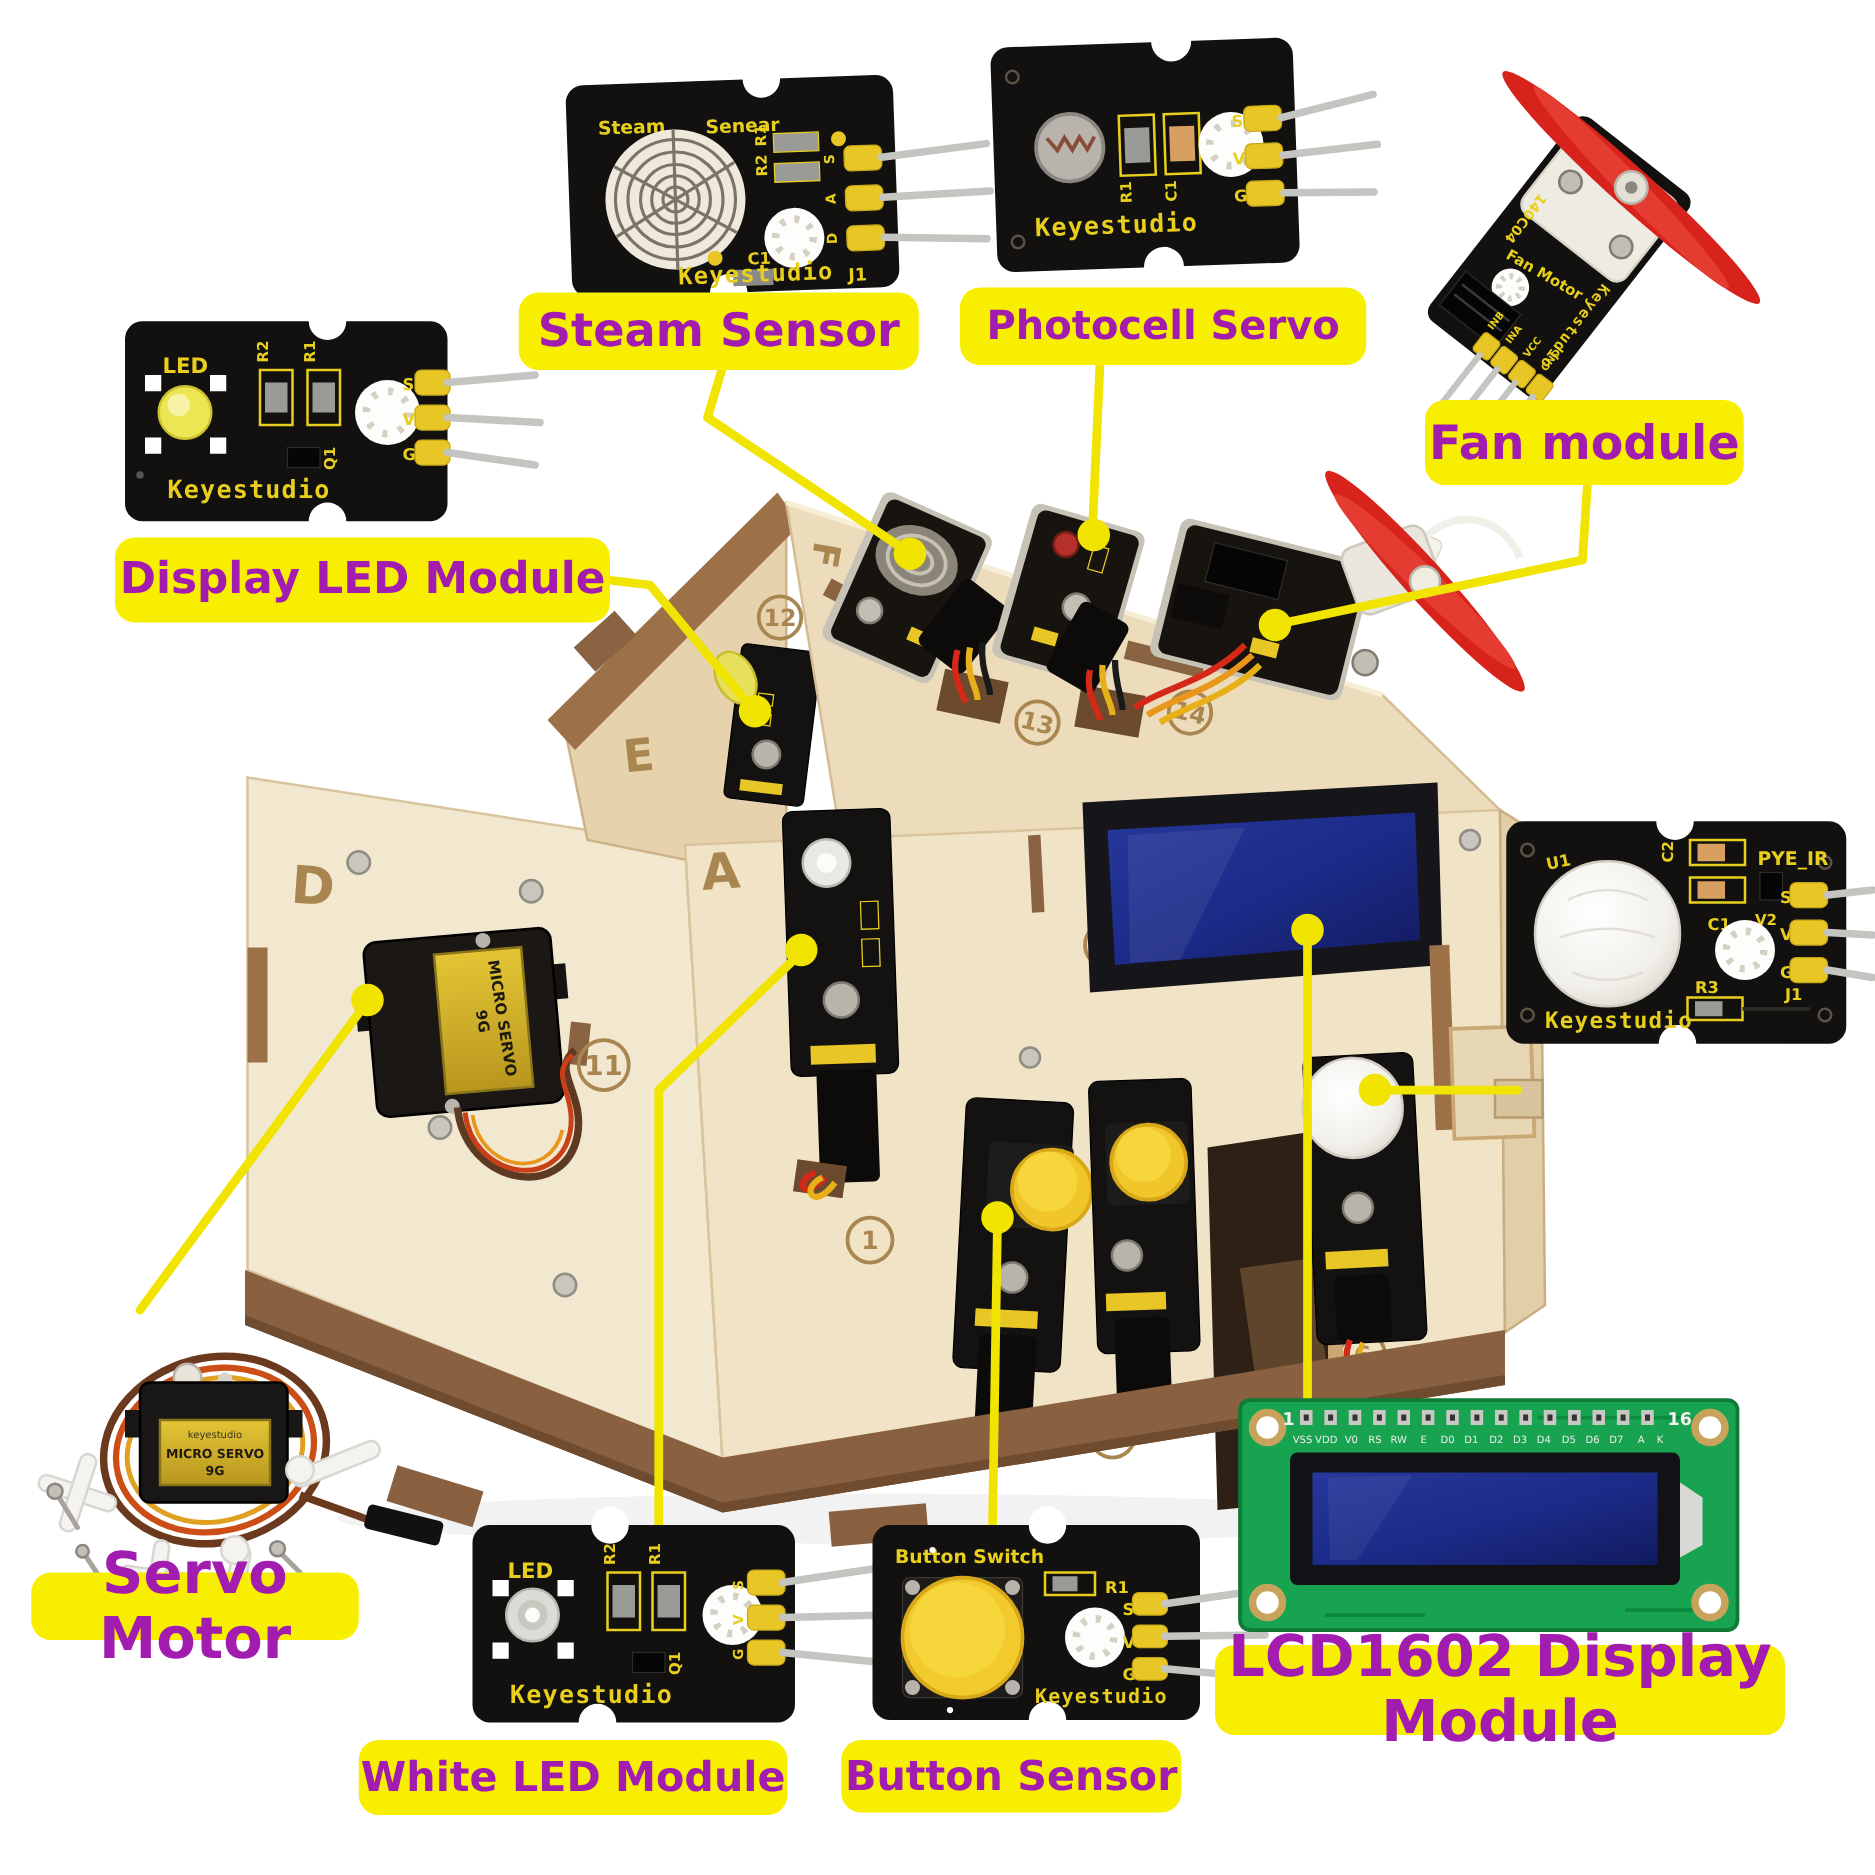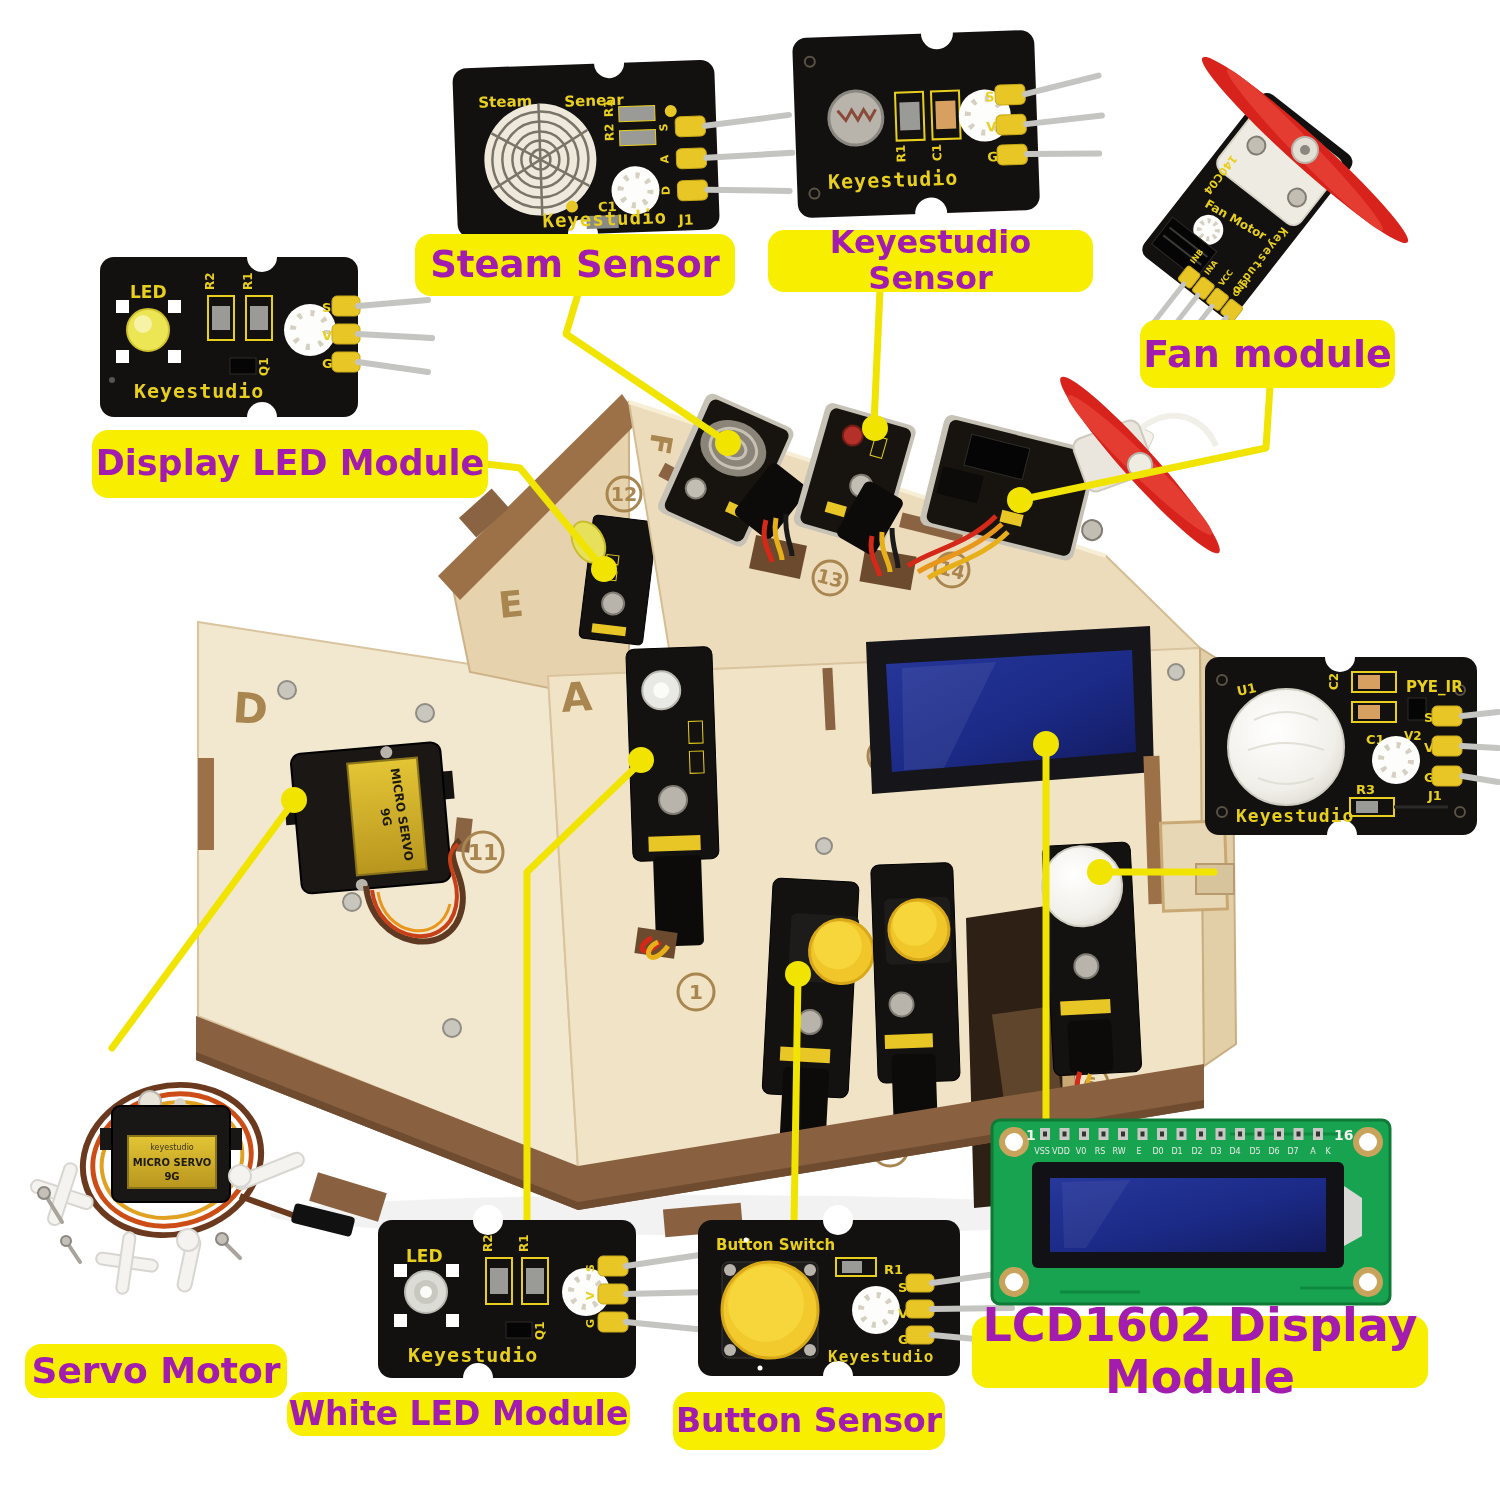--- a/index.html
+++ b/index.html
@@ -587,32 +587,32 @@
     <rect x="1050" y="1178" width="276" height="74" fill="url(#lcdg)"></rect>
     <polygon points="1062,1182 1130,1180 1086,1248 1064,1248" fill="#ffffff" opacity="0.06"></polygon>
     <polygon points="1344,1186 1362,1198 1362,1236 1344,1246" fill="#d8d8d4"></polygon>
   </g>
 </svg>
 
 <div class="pill" style="left:415px;top:234px;width:320px;height:62px;font-size:37px">
   <span>Steam Sensor</span>
 </div>
 <div class="pill" style="left:768px;top:230px;width:325px;height:62px;font-size:32px">
-  <span>Keyestudio Sensor</span>
+  <span>Photocell Servo</span>
 </div>
 <div class="pill" style="left:1140px;top:320px;width:255px;height:68px;font-size:38px">
   <span>Fan module</span>
 </div>
 <div class="pill" style="left:92px;top:430px;width:396px;height:68px;font-size:35px">
   <span>Display LED Module</span>
 </div>
-<div class="pill" style="left:25px;top:1344px;width:262px;height:54px;font-size:36px">
+<div class="pill" style="left:25px;top:1258px;width:262px;height:54px;font-size:46px">
   <span>Servo Motor</span>
 </div>
-<div class="pill" style="left:287px;top:1392px;width:343px;height:44px;font-size:33px">
+<div class="pill" style="left:287px;top:1392px;width:343px;height:60px;font-size:33px">
   <span>White LED Module</span>
 </div>
 <div class="pill" style="left:673px;top:1392px;width:272px;height:58px;font-size:33px">
   <span>Button Sensor</span>
 </div>
 <div class="pill" style="left:972px;top:1316px;width:456px;height:72px;font-size:46px">
   <span>LCD1602 Display Module</span>
 </div>
 
 </div>

